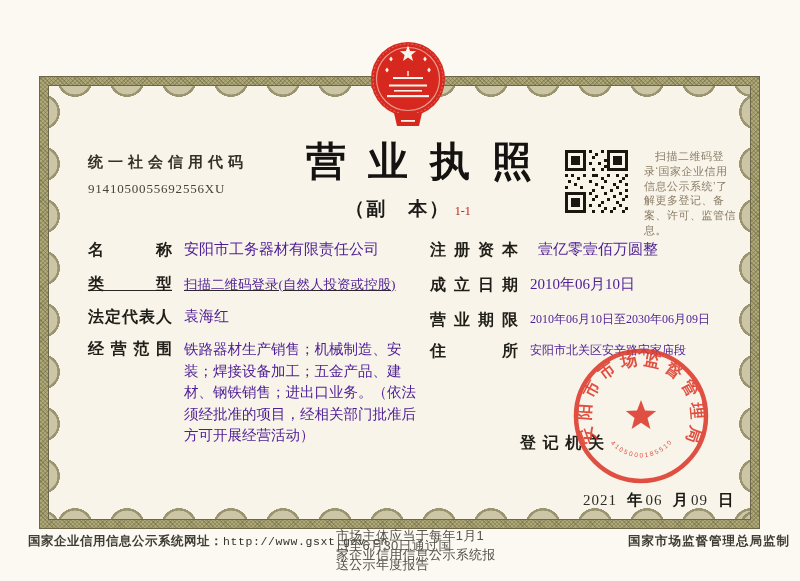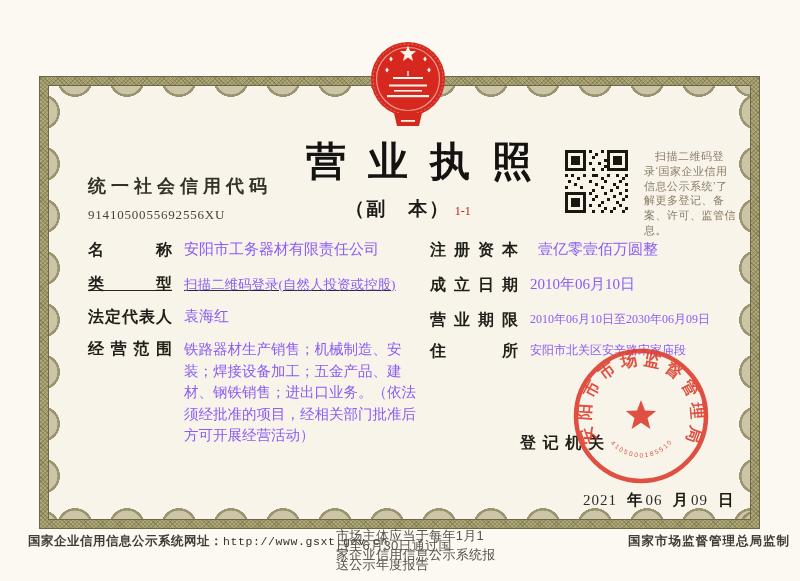--- a/index.html
+++ b/index.html
@@ -25,37 +25,37 @@
     background-image:radial-gradient(circle 24px at 26px 29px,#c7c1a0 0 64%,#8f8962 65% 74%,transparent 75%);
     background-size:52px 22px;background-repeat:repeat-x;}
   .sc.left{left:0;top:0;bottom:0;width:22px;
     background-image:radial-gradient(circle 24px at -7px 26px,#c7c1a0 0 64%,#8f8962 65% 74%,transparent 75%);
     background-size:22px 52px;background-repeat:repeat-y;}
   .sc.right{right:0;top:0;bottom:0;width:22px;
     background-image:radial-gradient(circle 24px at 29px 26px,#c7c1a0 0 64%,#8f8962 65% 74%,transparent 75%);
     background-size:22px 52px;background-repeat:repeat-y;}
   
   .credit{left:88px;top:153px;}
-  .credit-label{font-size:18px;font-weight:bold;letter-spacing:5px;color:#33312a;margin-top:21px;}
+  .credit-label{font-size:15px;font-weight:bold;letter-spacing:5px;color:#33312a;}
   .credit-code{margin-top:9px;font-family:"Liberation Serif","DejaVu Serif",serif;
     font-size:13px;letter-spacing:.8px;color:#45423a;}
   .title{left:248px;top:134px;width:320px;text-align:center;
     font-size:40px;font-weight:900;letter-spacing:22px;padding-left:22px;color:#141311;}
   .subtitle{left:248px;top:196px;width:320px;text-align:center;color:#1c1b18;}
   .subtitle .sub{font-size:19px;font-weight:bold;letter-spacing:2px;}
   .subtitle .copyno{font-size:12px;font-family:"Liberation Serif","DejaVu Serif",serif;color:#b91c1c;}
   .qr{left:565px;top:150px;}
   .qr-caption{left:644px;top:149px;width:92px;font-size:11px;line-height:14.8px;
     color:#8a7c66;text-indent:11px;letter-spacing:.5px;}
   
   .row{position:absolute;display:flex;align-items:flex-start;}
   .flabel{display:inline-block;width:84px;flex:none;font-size:16px;font-weight:bold;
     color:#1f1e19;text-align:justify;text-align-last:justify;line-height:19px;}
   .flabel.r{width:88px;}
-  .fval{font-family:"Liberation Serif","DejaVu Serif",serif;font-size:15px;color:#8b5cf6;
+  .fval{font-family:"Liberation Serif","DejaVu Serif",serif;font-size:15px;color:#4c1d95;
     margin-left:12px;line-height:19px;white-space:nowrap;}
   .fval.small{font-size:13.5px;padding-top:1px;}
   .fval.wrap{white-space:normal;width:240px;font-size:14.5px;line-height:21.5px;}
   .fval.mid{font-size:12px;}
   
   .registrar{left:520px;top:433px;}
   .date-row{left:583px;top:478px;display:flex;align-items:baseline;
     font-family:"Liberation Serif","DejaVu Serif",serif;font-size:15px;color:#2e2c26;margin-top:12px;}
   .date-row .unit{font-family:"Liberation Sans","DejaVu Sans",sans-serif;
     font-weight:bold;font-size:15.5px;color:#191813;margin:0 3px 0 10px;}

